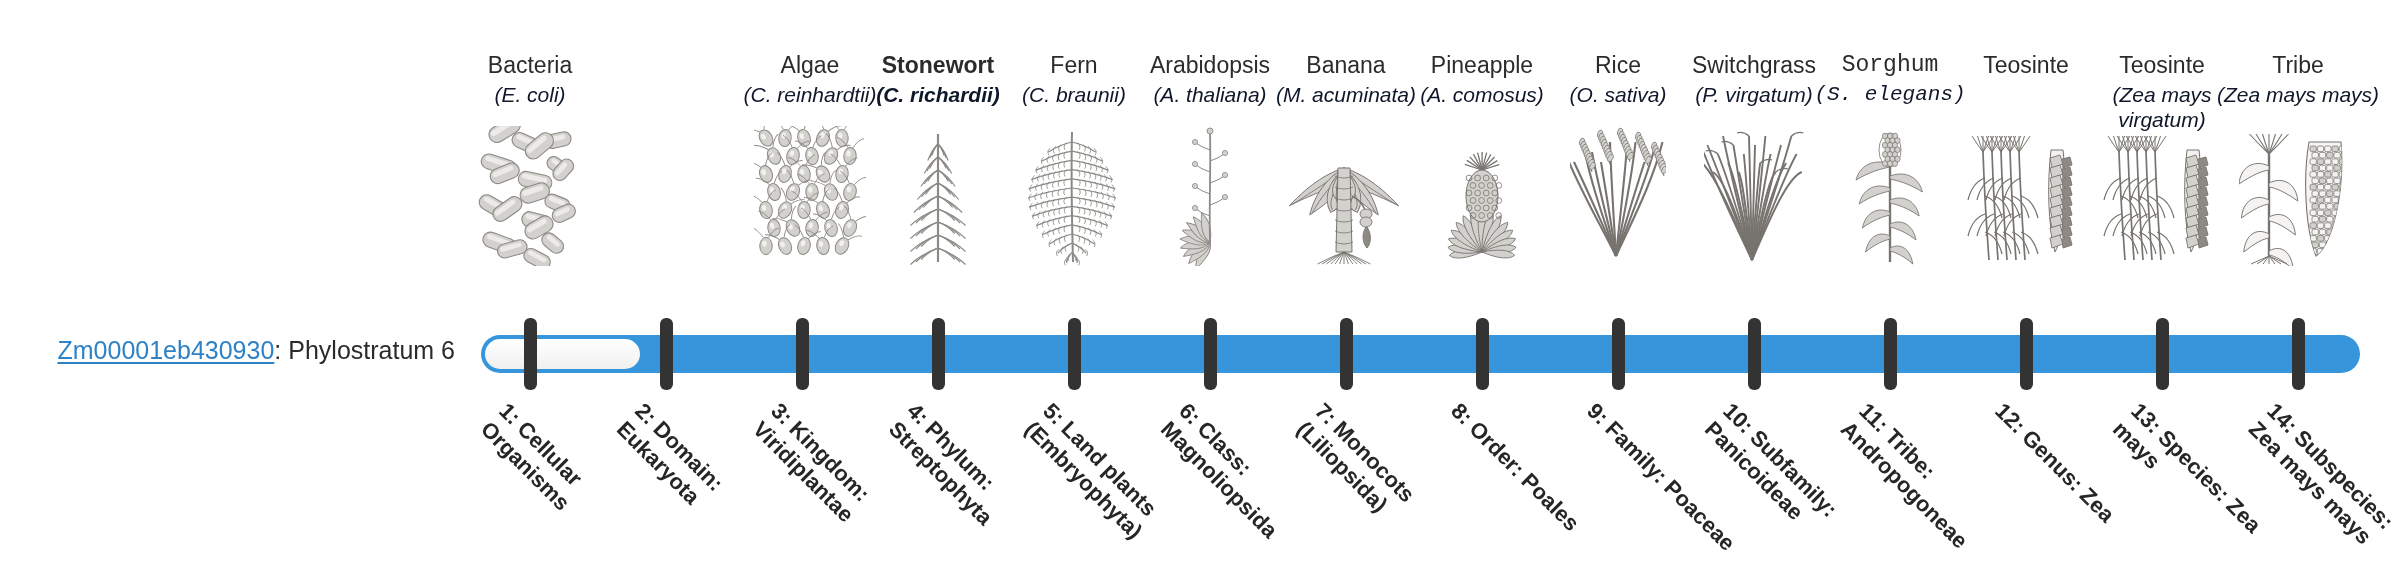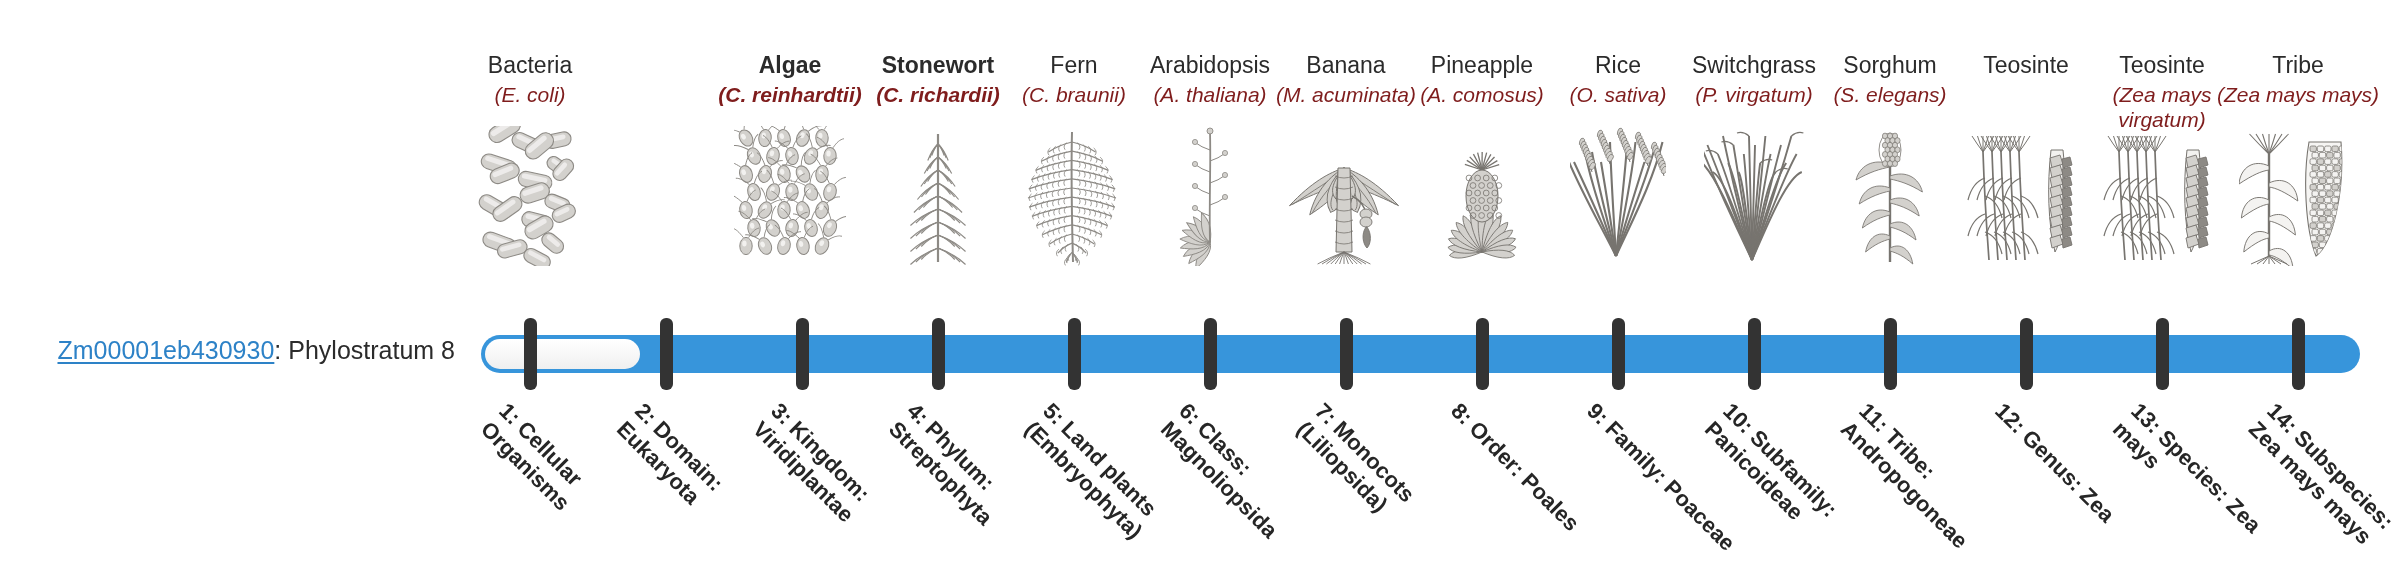--- a/index.html
+++ b/index.html
@@ -67,21 +67,21 @@
   }
   .latin-name {
     position: absolute;
     top: 30px;
     left: -14px;
     width: 164px;
     text-align: center;
     font-size: 21px;
     line-height: 25px;
     font-style: italic;
-    color: #7f1d1d;
+    color: #0f172a;
   }
   .species-art {
     position: absolute;
     top: 108px;
     left: -14px;
     width: 164px;
     height: 106px;
     display: flex;
     align-items: flex-end;
     justify-content: center;
@@ -134,21 +134,21 @@
     transform-origin: 0 0;
     white-space: normal;
   }
 </style>
 </head>
 <body>
 
 <div id="root">
 
   <div class="gene-label">
-    <span class="gene-id">Zm00001eb430930</span><span>: </span><span>Phylostratum 8</span>
+    <span class="gene-id">Zm00001eb430930</span><span>: </span><span>Phylostratum 6</span>
   </div>
 
   <div class="species-strip" id="species-strip">
       <div class="species-col" style="left: 0px;">
         <div class="common-name">Bacteria</div>
         <div class="latin-name">(E. coli)</div>
         <div class="species-art">
           <svg width="104" height="140" viewBox="0 0 104 140">
             <g transform="translate(8,6) rotate(-32)">
         <rect x="0" y="0" width="34" height="16" rx="8" fill="#d3d1cd" stroke="#8d8a85" stroke-width="1.1"></rect>
@@ -226,21 +226,21 @@
         <rect x="0" y="0" width="30" height="14" rx="7" fill="#d3d1cd" stroke="#8d8a85" stroke-width="1.1"></rect>
         <rect x="3" y="2.5" width="22" height="4.666666666666667" rx="2.3333333333333335" fill="#f1f0ee" opacity="0.85"></rect>
       </g>
             <g transform="translate(50,120) rotate(28)">
         <rect x="0" y="0" width="28" height="14" rx="7" fill="#d3d1cd" stroke="#8d8a85" stroke-width="1.1"></rect>
         <rect x="3" y="2.5" width="20" height="4.666666666666667" rx="2.3333333333333335" fill="#f1f0ee" opacity="0.85"></rect>
       </g>
           </svg>
         </div>
       </div>
-      <div class="species-col" style="left: 260px; font-weight: bold;">
+      <div class="species-col" style="left: 280px;">
         <div class="common-name">Algae</div>
         <div class="latin-name">(C. reinhardtii)</div>
         <div class="species-art">
           <svg width="112" height="140" viewBox="0 0 112 140">
             <g transform="translate(12,12) rotate(-30)">
           <ellipse cx="0" cy="0" rx="6.2" ry="8.6" fill="#d3d1cd" stroke="#8d8a85" stroke-width="1"></ellipse>
           <ellipse cx="-1.6" cy="-2.4" rx="2.2" ry="3" fill="#f2f1ef"></ellipse>
           <path d="M-2.6 -8.4 C-7 -14 -10 -17 -14 -18" fill="none" stroke="#8d8a85" stroke-width="0.9"></path>
           <path d="M2.6 -8.4 C6 -14 9 -17 13 -18" fill="none" stroke="#8d8a85" stroke-width="0.9"></path>
         </g>
@@ -1026,21 +1026,21 @@
             <path d="M87.4 12 q6 -5 12 -3" fill="none" stroke="#77746f" stroke-width="1.3"></path>
             <path d="M48 136 C32.39 96 16.78 54 3.3999999999999986 21" fill="none" stroke="#77746f" stroke-width="1.9"></path>
             <path d="M48 136 C63.61 96 79.22 54 92.6 30" fill="none" stroke="#77746f" stroke-width="1.9"></path>
             <path d="M48 136 C30.57 96 13.14 54 -1.8000000000000043 39" fill="none" stroke="#77746f" stroke-width="1.9"></path>
             <path d="M-1.8000000000000043 39 q-6 -5 -12 -3" fill="none" stroke="#77746f" stroke-width="1.3"></path>
             <path d="M48 136 C65.43 96 82.86 54 97.80000000000001 48" fill="none" stroke="#77746f" stroke-width="1.9"></path>
             <path d="M48 136 C28.75 96 9.5 54 -7 12" fill="none" stroke="#77746f" stroke-width="1.9"></path>
           </svg>
         </div>
       </div>
-      <div class="species-col" style="left: 1360px;">
+      <div class="species-col" style="left: 1360px; font-family: Liberation Mono, monospace;">
         <div class="common-name">Sorghum</div>
         <div class="latin-name">(S. elegans)</div>
         <div class="species-art">
           <svg width="92" height="142" viewBox="0 0 92 142">
       <path d="M46 138 L46 14" stroke="#77746f" stroke-width="2.4" fill="none"></path>
       <path d="M46 40 C29 34 15.399999999999999 42 12 56
                           C25.6 48 35.8 45 46 43 Z" fill="#d3d1cd" stroke="#77746f" stroke-width="0.85"></path>
             <path d="M46 52 C62.2 46 75.16 54 78.4 68
                           C65.44 60 55.72 57 46 55 Z" fill="#d3d1cd" stroke="#77746f" stroke-width="0.85"></path>
             <path d="M46 64 C30.6 58 18.279999999999998 66 15.2 80

